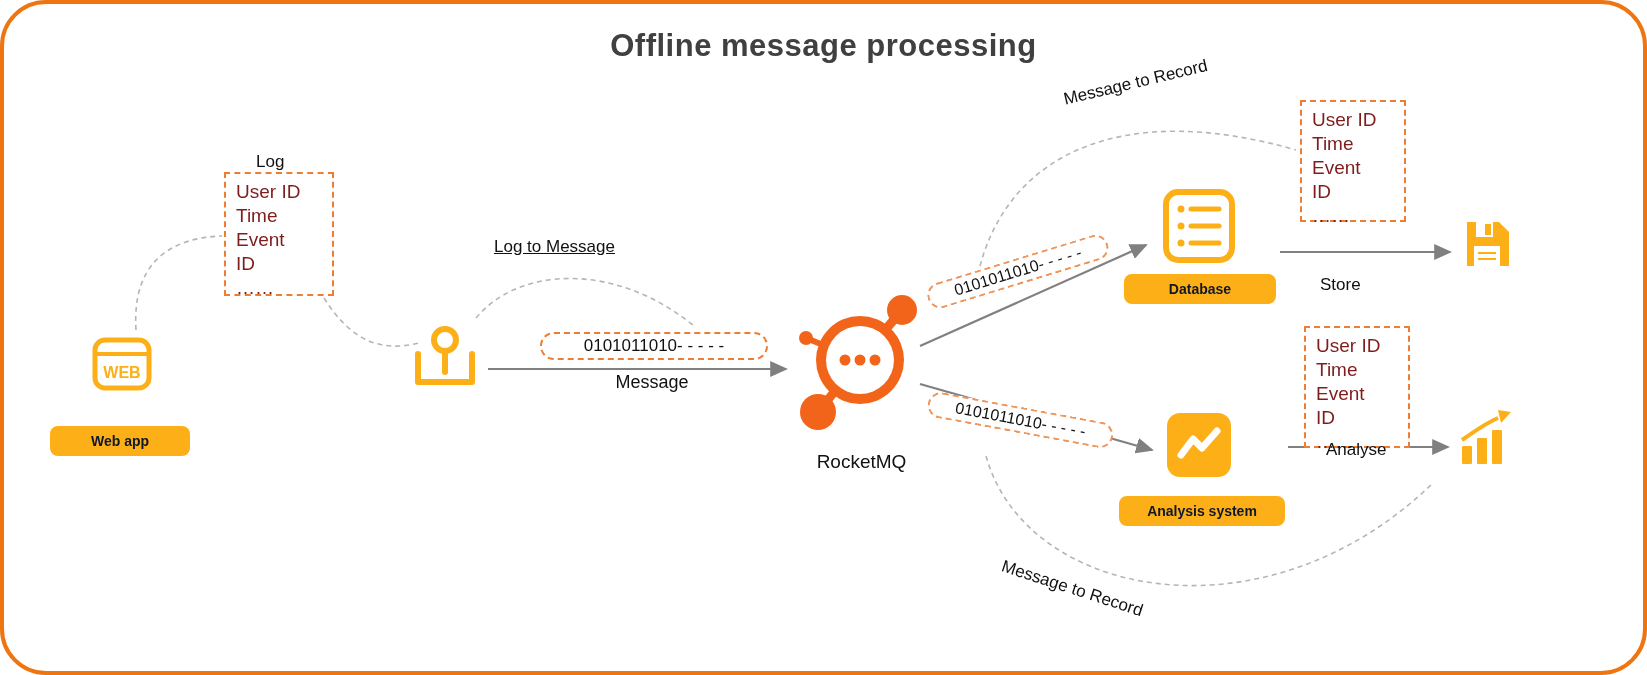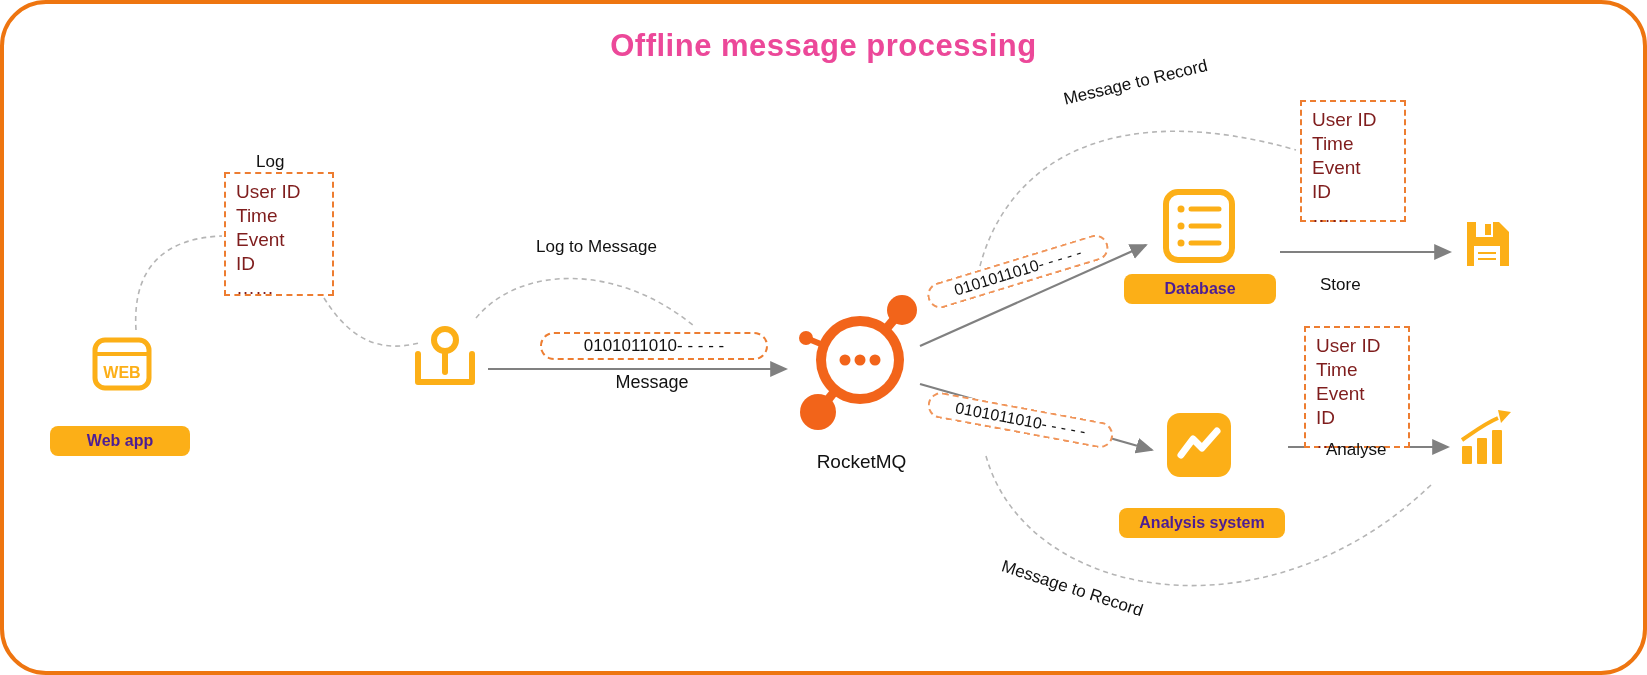--- a/index.html
+++ b/index.html
@@ -7,31 +7,31 @@
   body { font-family:"Liberation Sans", sans-serif; color:#111; }
 
   .canvas {
     position:relative; width:1647px; height:675px;
     background:#fff; border:4px solid #EE7510; border-radius:46px;
     overflow:hidden;
   }
 
   .title {
     position:absolute; top:24px; left:0; width:100%;
-    text-align:center; font-size:31px; font-weight:bold; color:#ec4899;
+    text-align:center; font-size:31px; font-weight:bold; color:#404040;
     letter-spacing:0.5px;
   }
 
   .conn { position:absolute; left:0; top:0; width:1647px; height:675px; pointer-events:none; }
   .arc   { fill:none; stroke:#B5B5B5; stroke-width:1.6; stroke-dasharray:5 4; }
   .arrow { stroke:#808080; stroke-width:2.2; marker-end:url(#arr); }
 
   .badge {
-    position:absolute; background:#FCAF17; color:#4c1d95;
-    font-weight:bold; font-size:16px; border-radius:8px;
+    position:absolute; background:#FCAF17; color:#0f172a;
+    font-weight:bold; font-size:14px; border-radius:8px;
     display:flex; align-items:center; justify-content:center;
     white-space:nowrap;
   }
 
   .dashed-box {
     position:absolute; border:2px dashed #ED7D31; background:#fff;
     padding:6px 0 0 10px;
   }
   .dashed-box .line { display:block; font-size:19px; line-height:24px; color:#7f1d1d; }
 
@@ -89,21 +89,21 @@
     <span class="line">ID</span>
     <span class="line">……</span>
   </div>
 
   <svg class="icon" style="left:404px; top:316px;" width="74" height="74">
     <path d="M10 34 V62 H64 V34" fill="none" stroke="#FCAF17" stroke-width="6" stroke-linecap="round" stroke-linejoin="round"></path>
     <circle cx="37" cy="20" r="11" fill="none" stroke="#FCAF17" stroke-width="6"></circle>
     <line x1="37" y1="31" x2="37" y2="52" stroke="#FCAF17" stroke-width="6" stroke-linecap="round"></line>
   </svg>
 
-  <div class="label" style="left:532px; top:233px;">Log to Message</div>
+  <div class="label" style="left:490px; top:233px;text-decoration:underline;">Log to Message</div>
 
   <div class="pill" style="left:536px; top:328px; width:228px; height:28px;">0101011010- - - - -</div>
   <div class="label center" style="left:588px; top:368px; width:120px; font-size:18px;">Message</div>
 
   <svg class="icon" style="left:794px; top:286px;" width="126" height="146">
     <line x1="62" y1="70" x2="104" y2="20" stroke="#F2641A" stroke-width="9"></line>
     <line x1="62" y1="70" x2="20" y2="122" stroke="#F2641A" stroke-width="9"></line>
     <line x1="62" y1="70" x2="8" y2="48" stroke="#F2641A" stroke-width="6"></line>
     <circle cx="104" cy="20" r="15" fill="#F2641A"></circle>
     <circle cx="20" cy="122" r="18" fill="#F2641A"></circle>
@@ -151,21 +151,21 @@
     <rect x="26" y="8" width="6" height="11" fill="#FCAF17"></rect>
     <rect x="15" y="30" width="26" height="20" fill="#ffffff"></rect>
     <line x1="19" y1="37" x2="37" y2="37" stroke="#FCAF17" stroke-width="2"></line>
     <line x1="19" y1="43" x2="37" y2="43" stroke="#FCAF17" stroke-width="2"></line>
   </svg>
 
   <svg class="icon" style="left:1161px; top:407px;" width="68" height="68">
     <rect x="2" y="2" width="64" height="64" rx="13" fill="#FCAF17"></rect>
     <polyline points="16,44 28,28 37,37 52,20" fill="none" stroke="#ffffff" stroke-width="7" stroke-linecap="round" stroke-linejoin="round"></polyline>
   </svg>
-  <div class="badge" style="left:1115px; top:492px; width:166px; height:30px;margin-top:12px;">Analysis system</div>
+  <div class="badge" style="left:1115px; top:492px; width:166px; height:30px;">Analysis system</div>
 
   <div class="dashed-box" style="left:1300px; top:322px; width:106px; height:122px;">
     <span class="line">User ID</span>
     <span class="line">Time</span>
     <span class="line">Event</span>
     <span class="line">ID</span>
     <span class="line">……</span>
   </div>
 
   <div class="label" style="left:1322px; top:436px;">Analyse</div>

